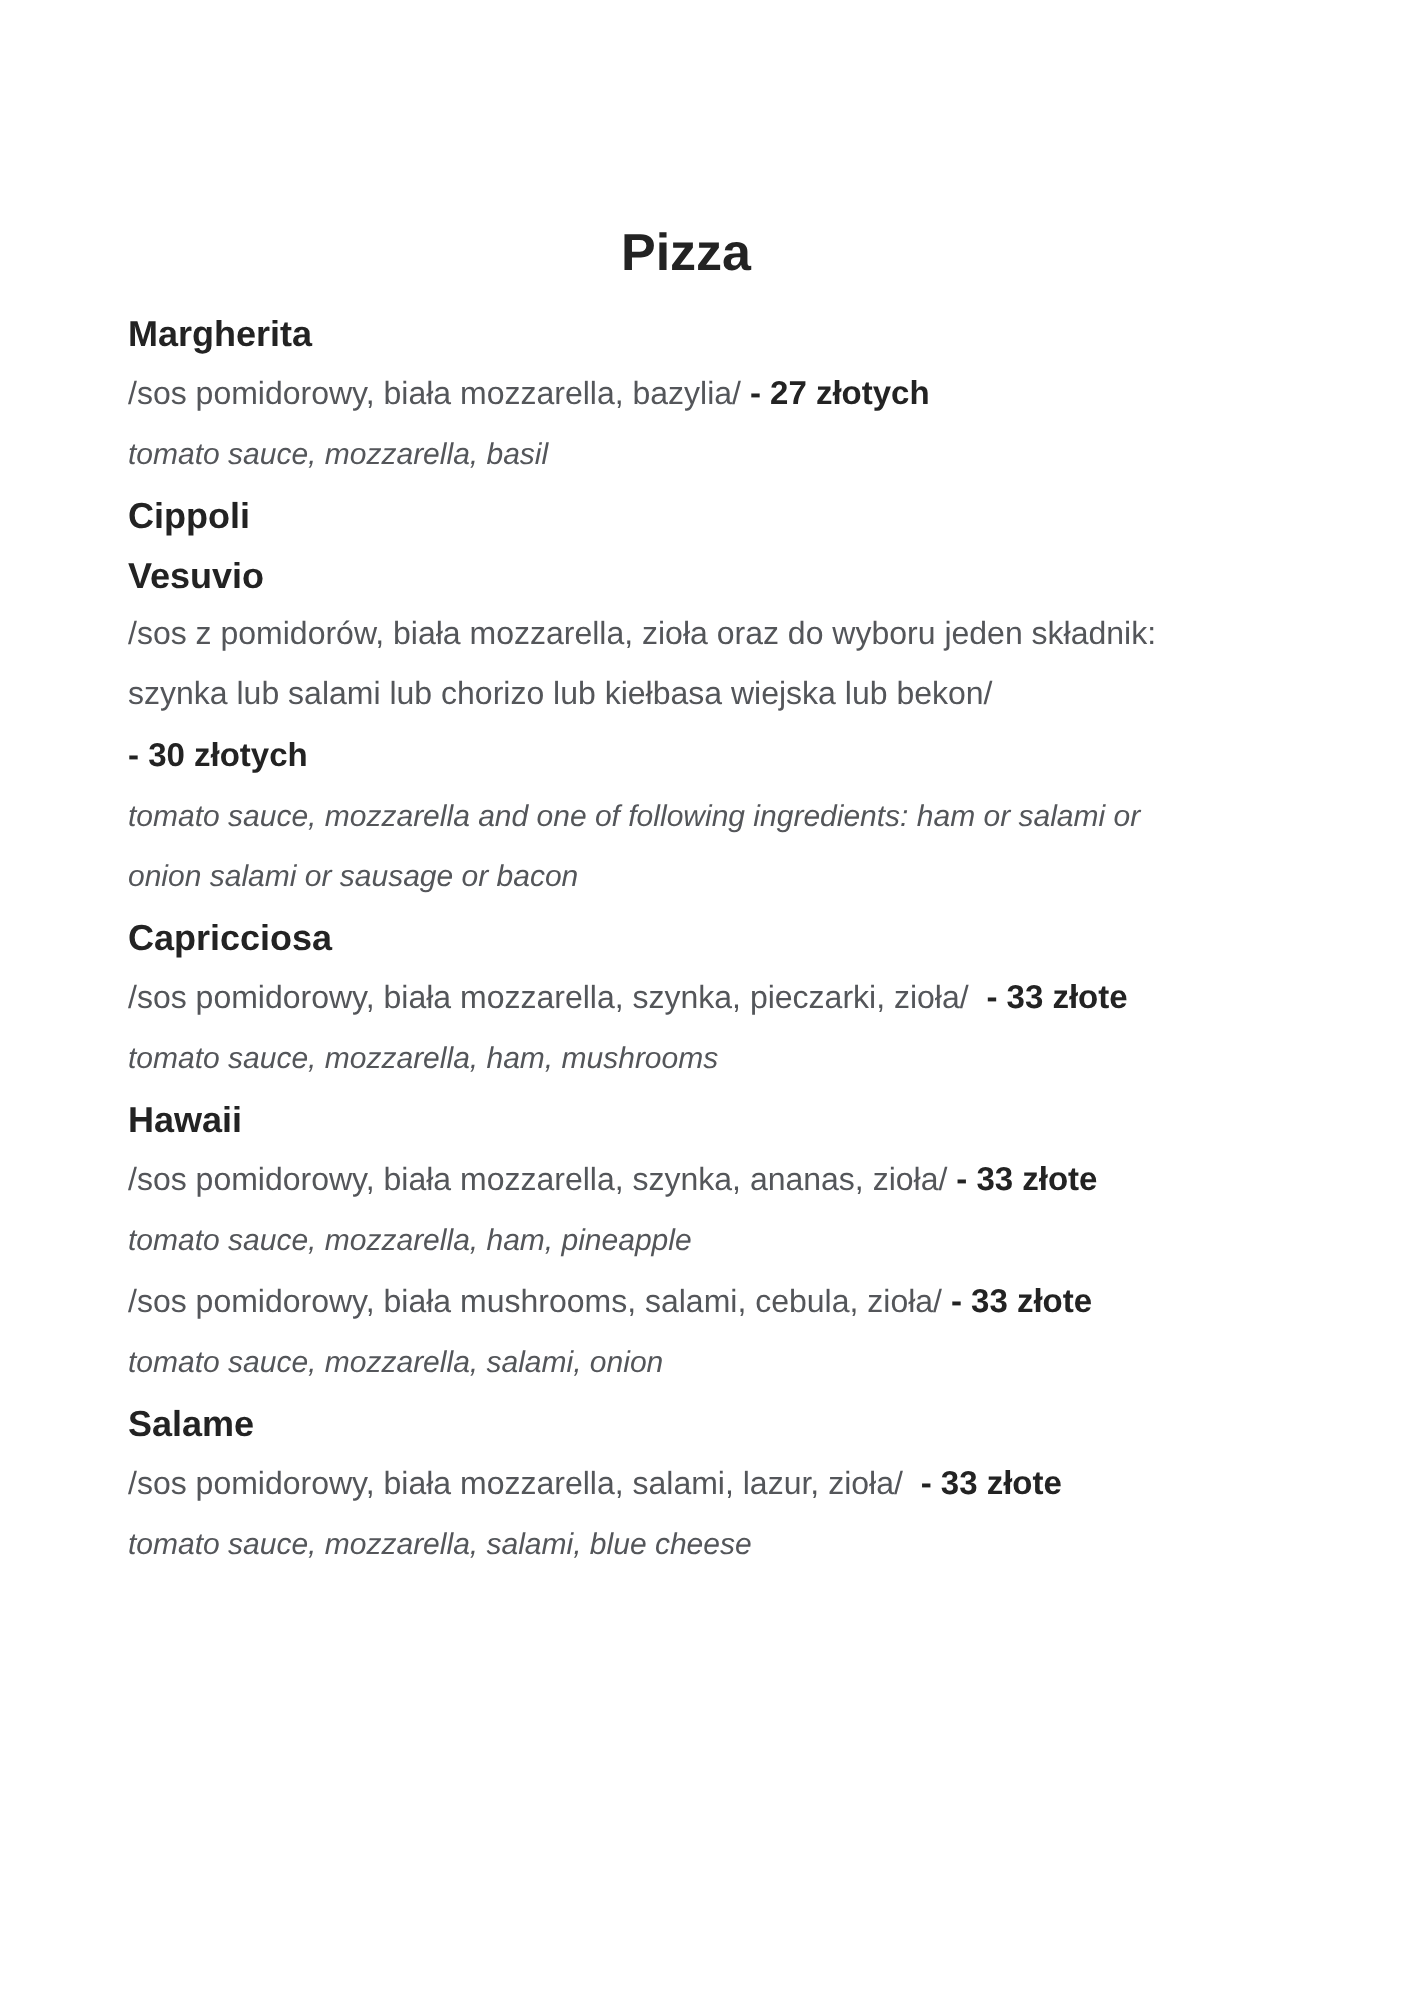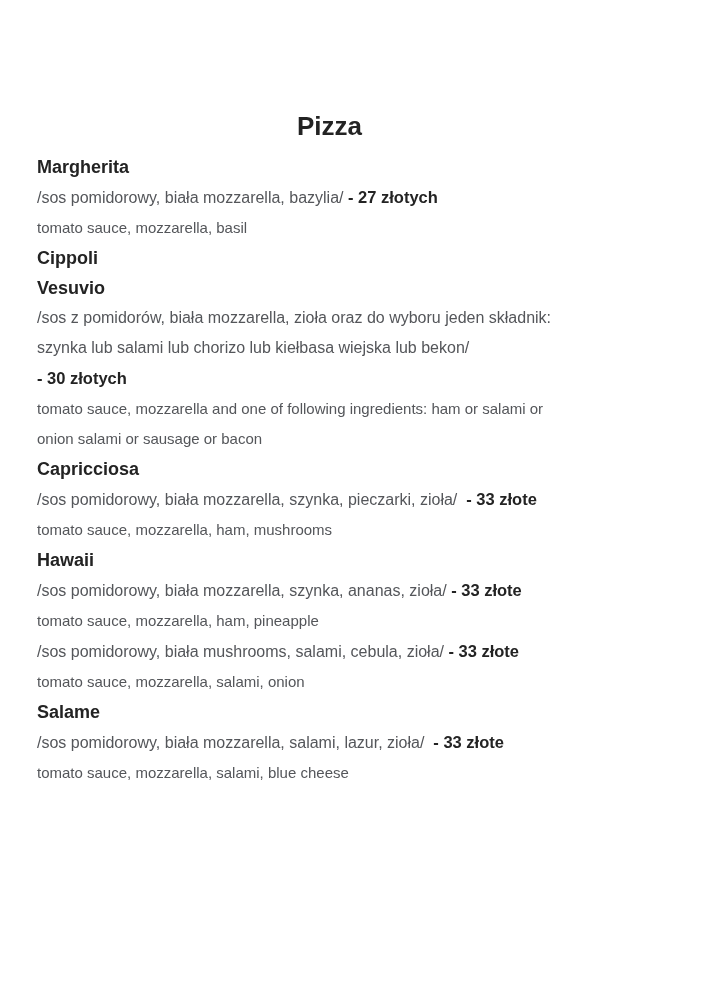--- a/index.html
+++ b/index.html
@@ -17,21 +17,21 @@
     width: 707px;
     height: 1000px;
     overflow: hidden;
     font-family: "Liberation Sans", sans-serif;
     -webkit-font-smoothing: antialiased;
   }
   .page {
     box-sizing: border-box;
     width: 707px;
     height: 1000px;
-    padding: 108px 85px 0 37px;
+    padding: 108px 85px 0 64px;
     background: var(--page-bg);
   }
   .title {
     margin: 0 0 8px 0;
     text-align: center;
     font-size: 26px;
     font-weight: 700;
     line-height: 36px;
     color: var(--heading);
   }
@@ -50,20 +50,21 @@
     color: var(--body);
     white-space: pre-wrap;
   }
   .seg-pl { color: var(--body); }
   .seg-price {
     font-weight: 700;
     color: var(--heading);
     font-size: 16.5px;
   }
   .seg-en {
+    font-style: italic;
     font-size: 15px;
     color: var(--body-en);
   }
 </style>
 </head>
 <body>
 
 <main class="page">
   <h1 class="title">Pizza</h1>
   <section>

